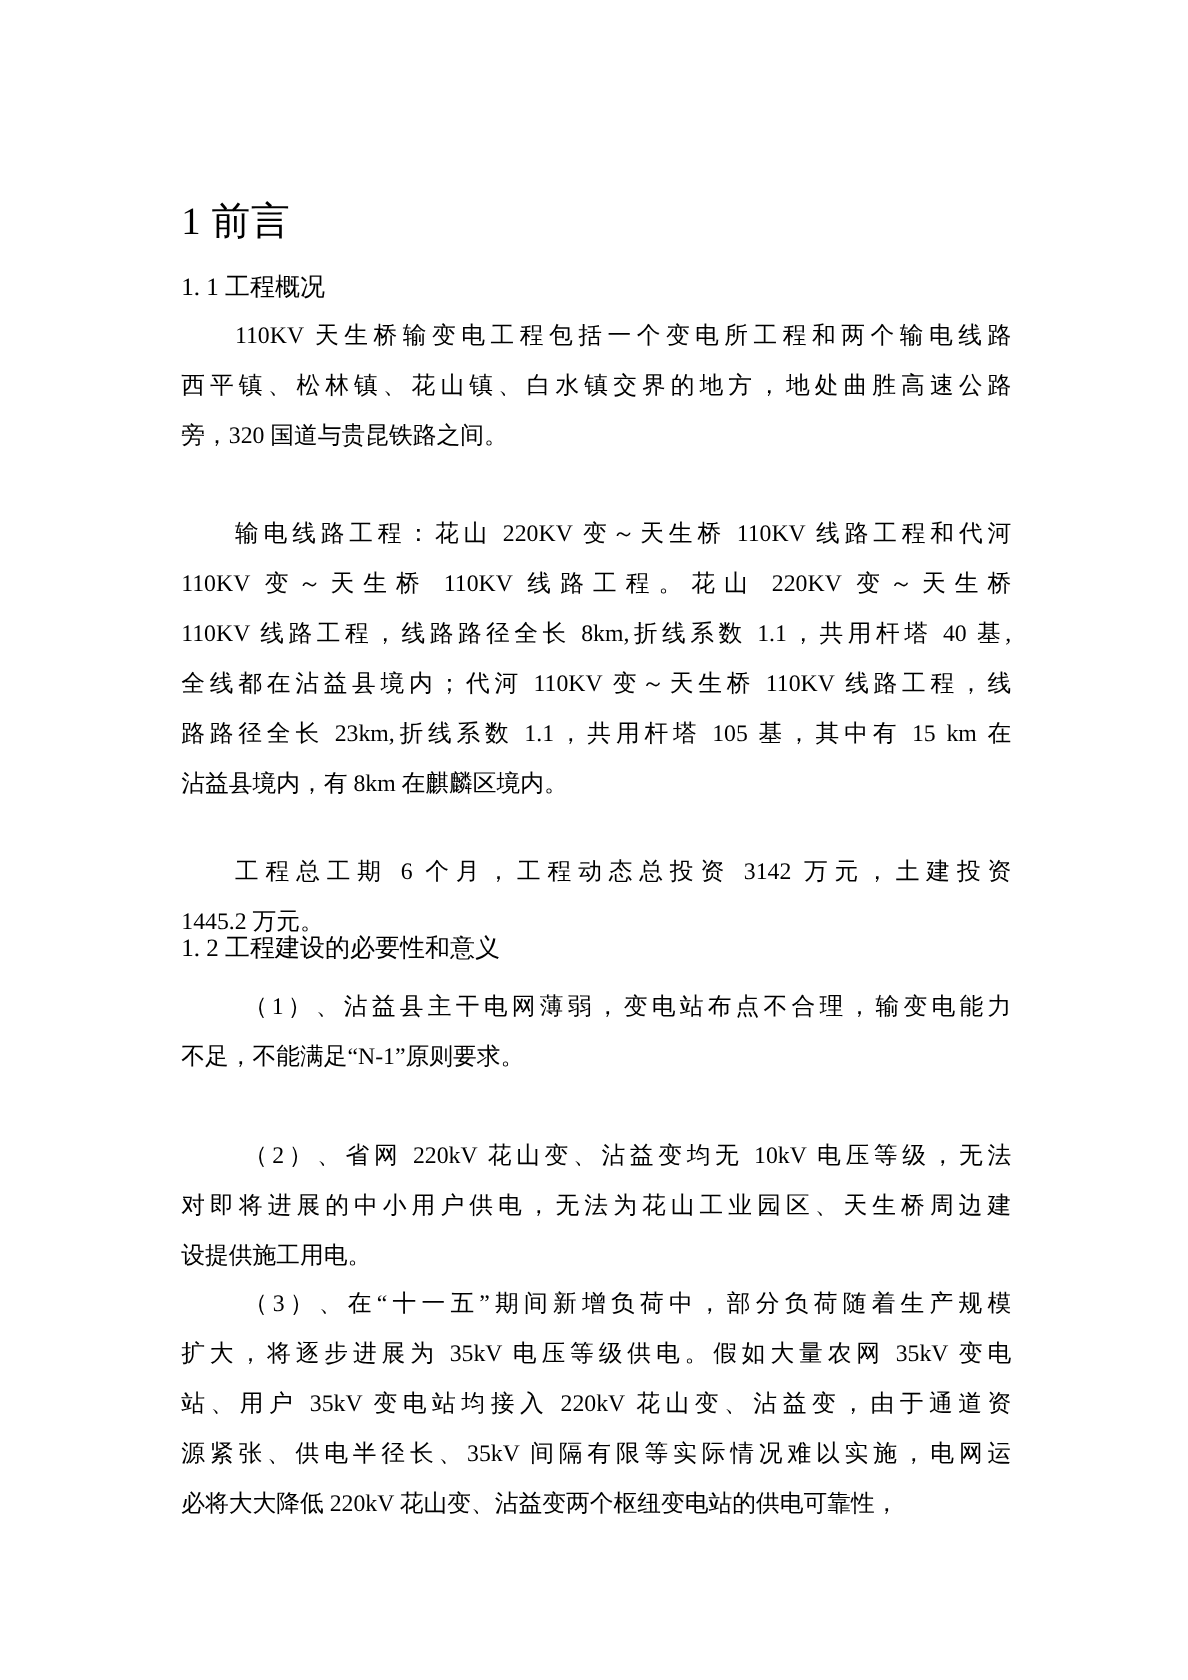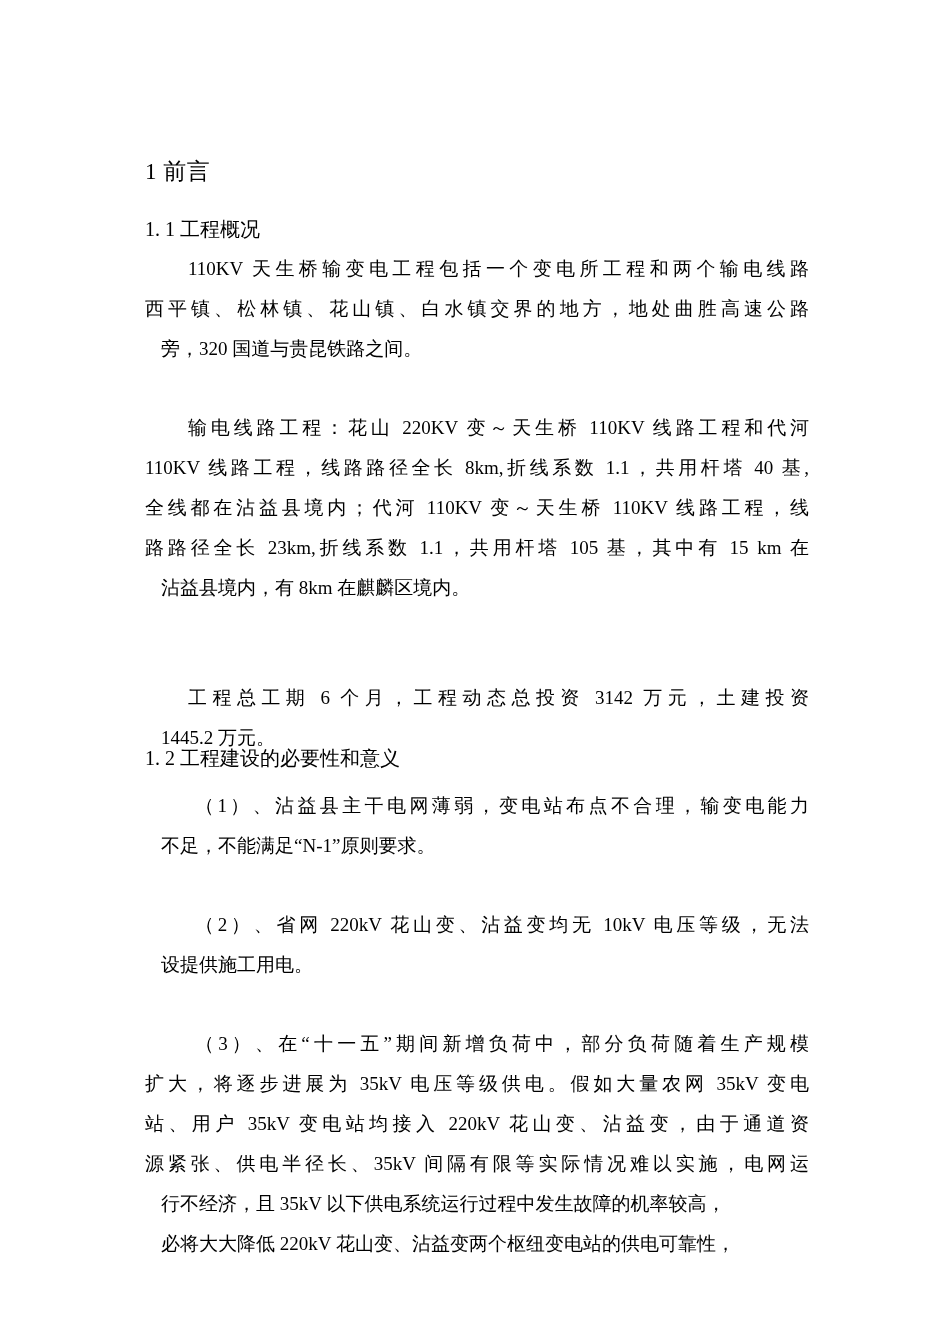--- a/index.html
+++ b/index.html
@@ -18,21 +18,21 @@
     .page {
       position: absolute;
       left: 145px;
       top: 0;
       width: 664px;
     }
     .h1 {
       position: absolute;
       left: 0;
       top: 156px;
-      font-size: 23px;
+      font-size: 31px;
       font-weight: normal;
       margin: 0;
       white-space: nowrap;
       letter-spacing: 0.5px;
       text-align: right;
     }
     .h2 {
       position: absolute;
       left: 0;
       font-size: 20px;
@@ -54,21 +54,20 @@
     }
     .para .line {
       display: block;
       height: 40px;
       white-space: nowrap;
       text-align: justify;
       text-align-last: justify;
     }
     .para .line.last {
       text-align-last: left;
-      margin-left: 16px;
     }
     .para .line.indent {
       padding-left: 43px;
     }
     .para .line.indent2 {
       padding-left: 50px;
     }
     .p1 { top: 249px; }
     .p2 { top: 408px; }
     .p3 { top: 678px; }
@@ -86,45 +85,46 @@
   <h2 class="h2 s1">1. 1 工程概况</h2>
 
   <div class="para p1">
     <span class="line indent">110KV 天生桥输变电工程包括一个变电所工程和两个输电线路</span>
     <span class="line">西平镇、松林镇、花山镇、白水镇交界的地方，地处曲胜高速公路</span>
     <span class="line last">旁，320 国道与贵昆铁路之间。</span>
   </div>
 
   <div class="para p2">
     <span class="line indent">输电线路工程：花山 220KV 变～天生桥 110KV 线路工程和代河</span>
+    <span class="line">110KV 变～天生桥 110KV 线路工程。花山 220KV 变～天生桥</span>
     <span class="line">110KV 线路工程，线路路径全长 8km,折线系数 1.1，共用杆塔 40 基,</span>
     <span class="line">全线都在沾益县境内；代河 110KV 变～天生桥 110KV 线路工程，线</span>
     <span class="line">路路径全长 23km,折线系数 1.1，共用杆塔 105 基，其中有 15 km 在</span>
     <span class="line last">沾益县境内，有 8km 在麒麟区境内。</span>
   </div>
 
   <div class="para p3">
     <span class="line indent">工程总工期 6 个月，工程动态总投资 3142 万元，土建投资</span>
     <span class="line last">1445.2 万元。</span>
   </div>
 
   <h2 class="h2 s2">1. 2 工程建设的必要性和意义</h2>
 
   <div class="para p4">
     <span class="line indent2">（1）、沾益县主干电网薄弱，变电站布点不合理，输变电能力</span>
     <span class="line last">不足，不能满足“N-1”原则要求。</span>
   </div>
 
   <div class="para p5">
     <span class="line indent2">（2）、省网 220kV 花山变、沾益变均无 10kV 电压等级，无法</span>
+    <span class="line">对即将进展的中小用户供电，无法为花山工业园区、天生桥周边建</span>
     <span class="line last">设提供施工用电。</span>
   </div>
 
   <div class="para p6">
     <span class="line indent2">（3）、在“十一五”期间新增负荷中，部分负荷随着生产规模</span>
     <span class="line">扩大，将逐步进展为 35kV 电压等级供电。假如大量农网 35kV 变电</span>
     <span class="line">站、用户 35kV 变电站均接入 220kV 花山变、沾益变，由于通道资</span>
     <span class="line">源紧张、供电半径长、35kV 间隔有限等实际情况难以实施，电网运</span>
-    <span class="line last">行不经济，且 35kV 以下供电系统运行过程中发生故障的机率较高，</span>
     <span class="line last">必将大大降低 220kV 花山变、沾益变两个枢纽变电站的供电可靠性，</span>
   </div>
 
 </div>
 
 </body></html>

